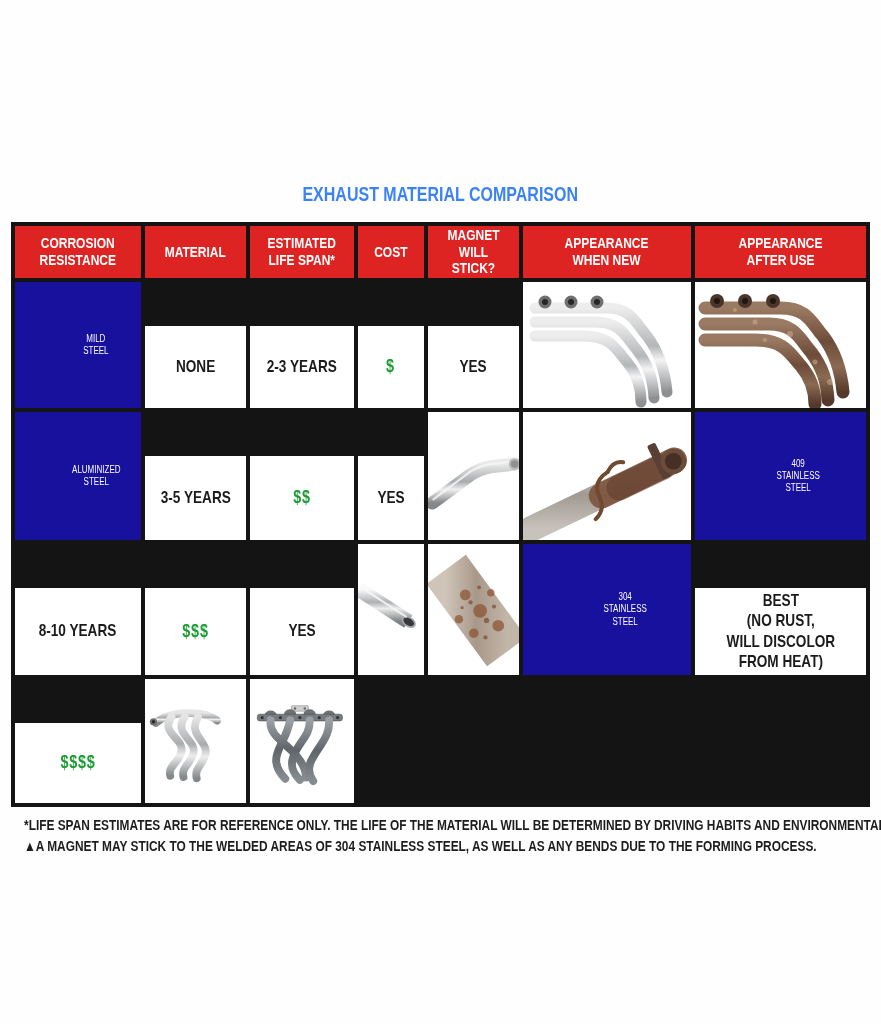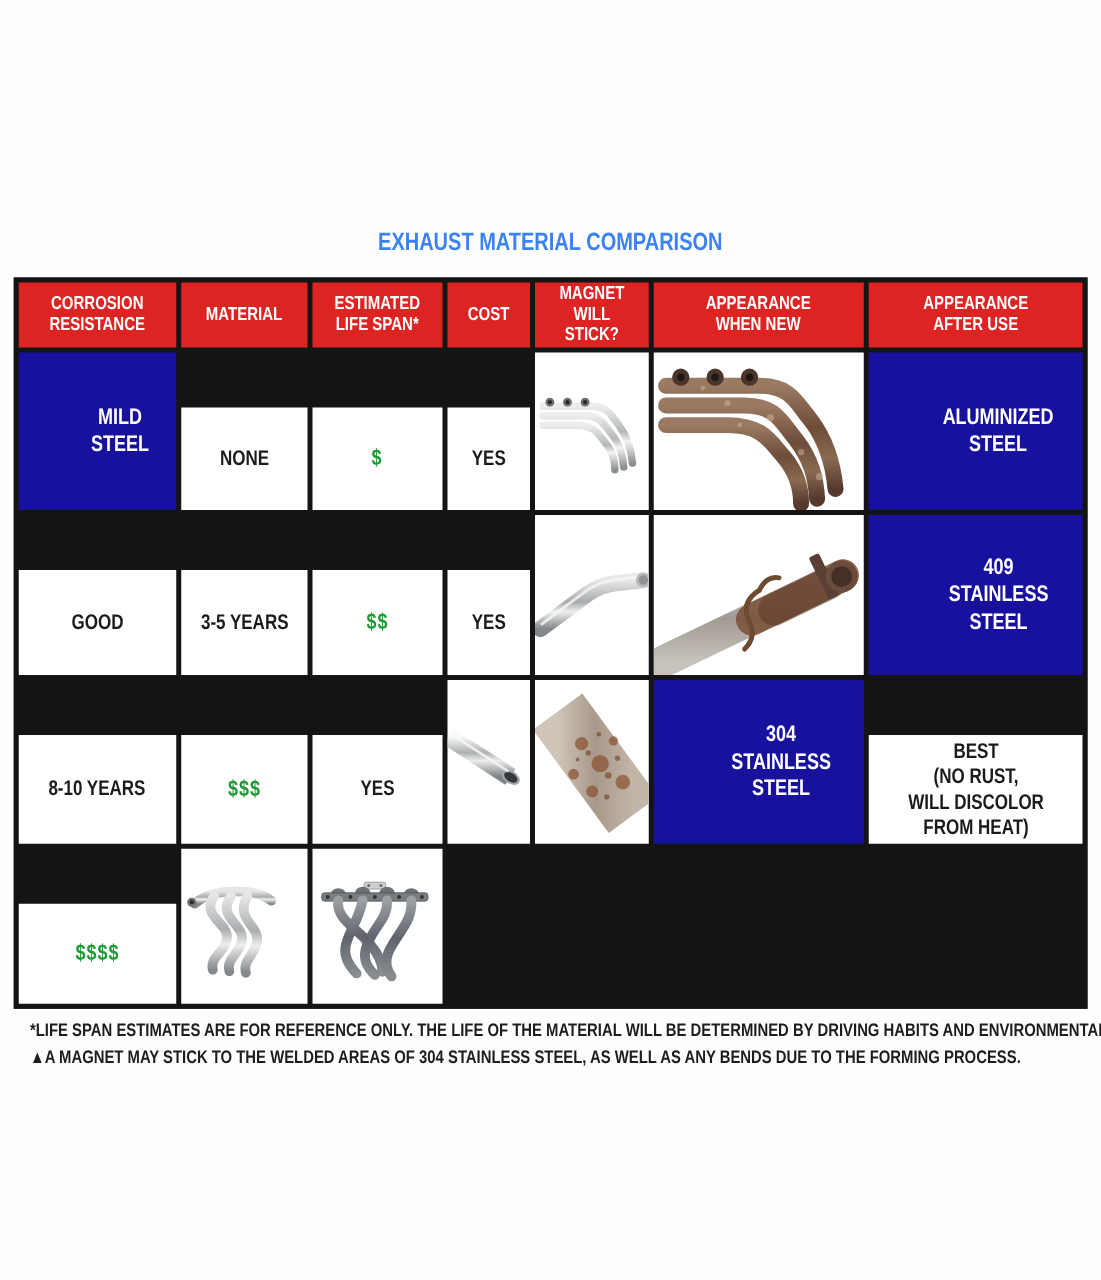--- a/index.html
+++ b/index.html
@@ -27,21 +27,21 @@
     display:flex; align-items:center; justify-content:center;
     text-align:center; overflow:hidden;
   }
   .th {
     background:#de2422; color:#ffffff;
     font-size:15px; font-weight:bold; line-height:1.12;
   }
   .th .cx { white-space:pre-line; }
   .material {
     background:#18119e; color:#ffffff;
-    font-size:18px; font-weight:bold; line-height:1.22;padding-left:36px;
+    font-size:10px; font-weight:normal; line-height:1.22;padding-left:36px;
   }
   .material .cx { white-space:pre-line; }
   .cell {
     background:#ffffff; color:#1b1b1b;
     font-size:17px; font-weight:bold; line-height:1.2;margin-top:44px;
   }
   .cell .cx { white-space:pre-line; }
   .cost { color:#1d9b35; font-size:18px; letter-spacing:1px; }
   .magnet sup { font-size:10px; vertical-align:6px; }
   .photo { background:#ffffff; padding:0; }
@@ -89,20 +89,23 @@
         <span class="cx">APPEARANCE
 AFTER USE</span>
       </div>
 
     <div class="material">
         <span class="cx">MILD
 STEEL</span>
       </div>
     <div class="cell">
         <span class="cx">NONE</span>
+      </div>
+    <div class="cell">
+        <span class="cx">2-3 YEARS</span>
       </div>
     <div class="cell cost">
         <span class="cx">$</span>
       </div>
     <div class="cell magnet">
         <span class="cx"><span>YES</span><sup></sup></span>
       </div>
     <div class="photo" aria-label="shiny new steel header pipes">
       <svg viewBox="0 0 168 126" preserveAspectRatio="xMidYMid meet">
         <defs>
@@ -158,23 +161,20 @@
           <circle cx="70" cy="58" r="2"></circle>
             <circle cx="135" cy="100" r="3"></circle>
             <circle cx="40" cy="28" r="2"></circle>
         </g>
       </svg>
     </div>
 
     <div class="material">
         <span class="cx">ALUMINIZED
 STEEL</span>
-      </div>
-    <div class="cell">
-        <span class="cx">GOOD</span>
       </div>
     <div class="cell">
         <span class="cx">3-5 YEARS</span>
       </div>
     <div class="cell cost">
         <span class="cx">$$</span>
       </div>
     <div class="cell magnet">
         <span class="cx"><span>YES</span><sup></sup></span>
       </div>

